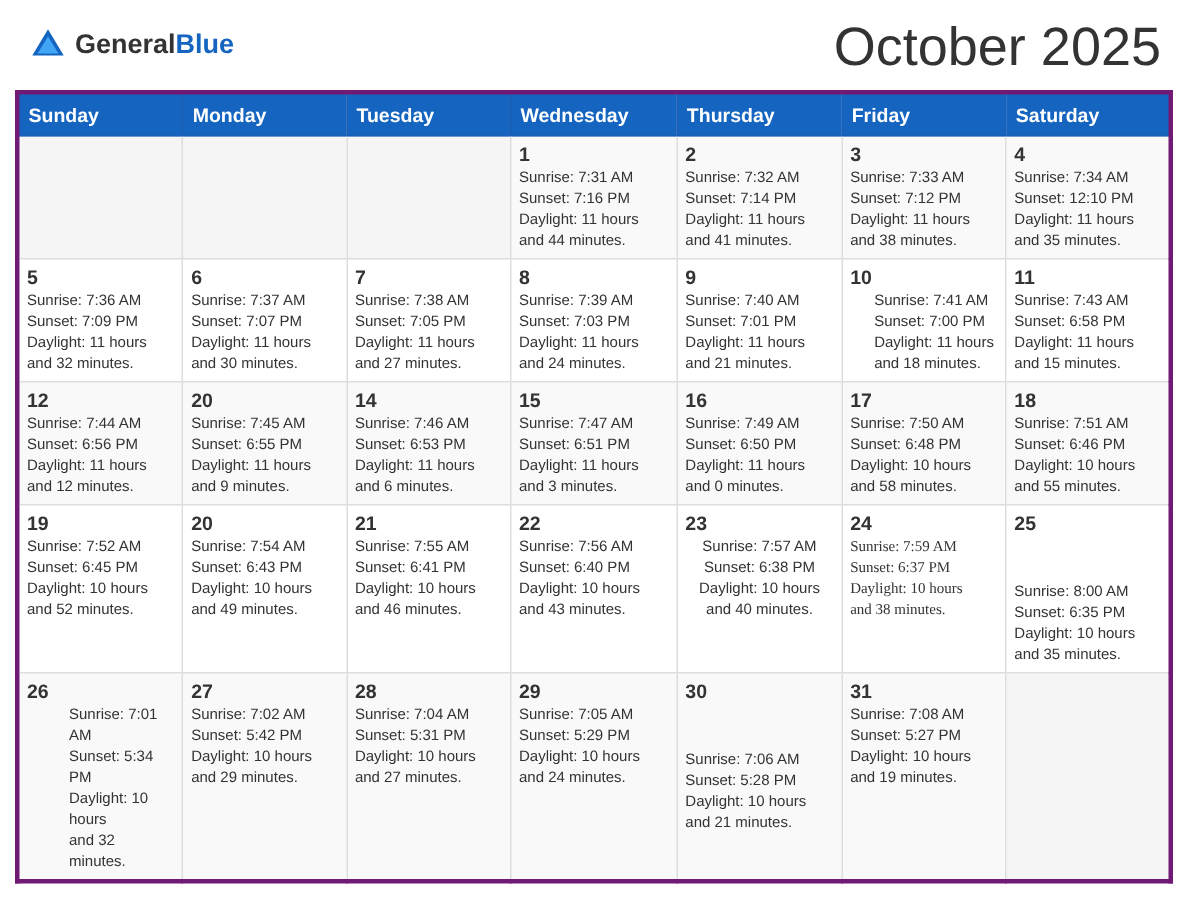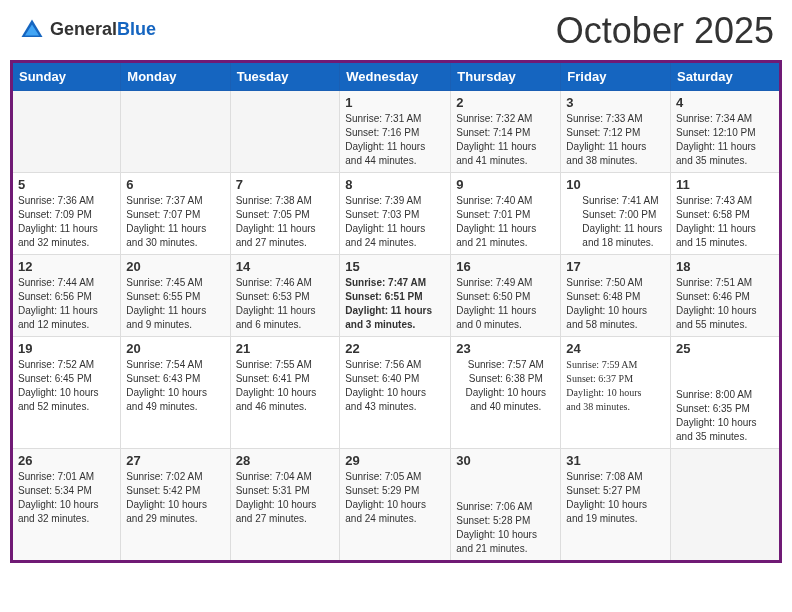--- a/index.html
+++ b/index.html
@@ -230,21 +230,21 @@
         </td>
         <td>
           <span class="day-number">14</span>
           <div class="day-info" style="white-space: pre-line;">Sunrise: 7:46 AM
 Sunset: 6:53 PM
 Daylight: 11 hours
 and 6 minutes.</div>
         </td>
         <td>
           <span class="day-number">15</span>
-          <div class="day-info" style="white-space: pre-line; font-weight: bold;">Sunrise: 7:47 AM
+          <div class="day-info" style="white-space: pre-line;">Sunrise: 7:47 AM
 Sunset: 6:51 PM
 Daylight: 11 hours
 and 3 minutes.</div>
         </td>
         <td>
           <span class="day-number">16</span>
           <div class="day-info" style="white-space: pre-line;">Sunrise: 7:49 AM
 Sunset: 6:50 PM
 Daylight: 11 hours
 and 0 minutes.</div>
@@ -311,21 +311,21 @@
           <span class="day-number">25</span>
           <div class="day-info" style="white-space: pre-line; margin-top: 32px;">Sunrise: 8:00 AM
 Sunset: 6:35 PM
 Daylight: 10 hours
 and 35 minutes.</div>
         </td>
       </tr>
       <tr>
         <td>
           <span class="day-number">26</span>
-          <div class="day-info" style="white-space: pre-line;">Sunrise: 7:01 AM
+          <div class="day-info" style="white-space: pre-line; margin-left: 28px;">Sunrise: 7:01 AM
 Sunset: 5:34 PM
 Daylight: 10 hours
 and 32 minutes.</div>
         </td>
         <td>
           <span class="day-number">27</span>
           <div class="day-info" style="white-space: pre-line;">Sunrise: 7:02 AM
 Sunset: 5:42 PM
 Daylight: 10 hours
 and 29 minutes.</div>

